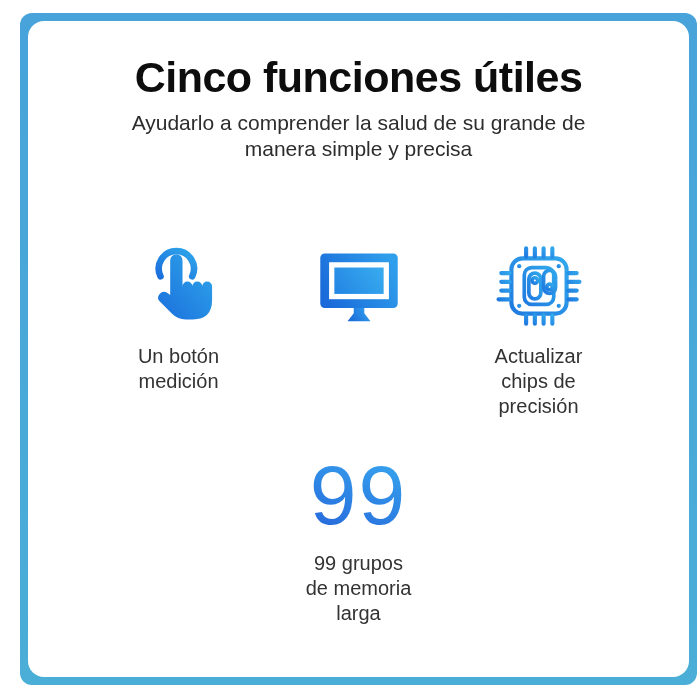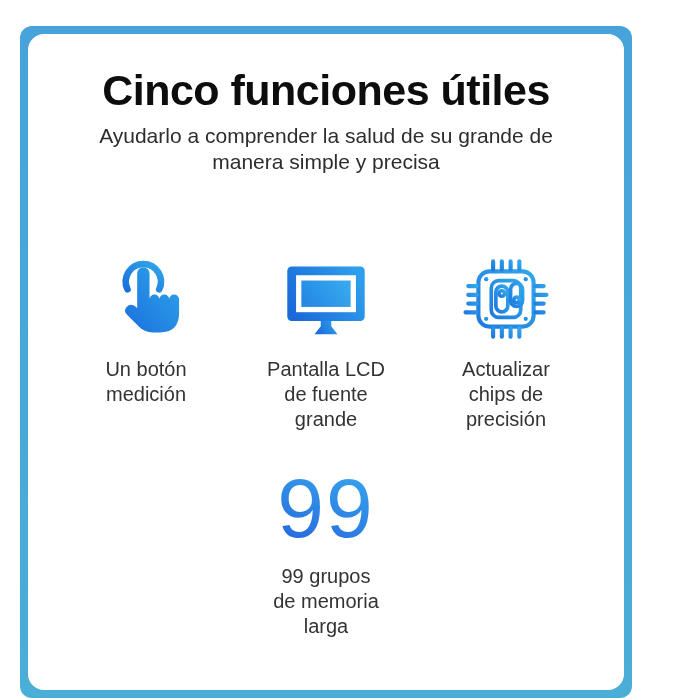--- a/index.html
+++ b/index.html
@@ -3,21 +3,21 @@
 <meta charset="utf-8">
 <style>
   html,body{margin:0;padding:0;}
   body{
     width:700px;height:700px;background:#ffffff;overflow:hidden;
     font-family:"Liberation Sans","DejaVu Sans",sans-serif;
     -webkit-font-smoothing:antialiased;
   }
   .page{position:relative;width:700px;height:700px;background:#fff;}
   .frame{
-    position:absolute;left:20px;top:26px;width:612px;height:672px;
+    position:absolute;left:20px;top:13px;width:677px;height:672px;
     background:linear-gradient(180deg,#47a3da 0%,#4aaed7 100%);
     border-radius:12px;padding:8px;box-sizing:border-box;
   }
   .card{
     width:100%;height:100%;background:#ffffff;border-radius:16px;
     box-sizing:border-box;text-align:center;overflow:hidden;
   }
   .title{
     margin-top:32px;font-size:43px;font-weight:bold;color:#0d0d0d;
     letter-spacing:-0.5px;line-height:1.12;
@@ -90,23 +90,20 @@
                   <stop offset="0" stop-color="#2488e4"></stop>
                     <stop offset="1" stop-color="#37a9ee"></stop>
                 </linearGradient>
               </defs>
               <rect x="6" y="13" width="88" height="62" rx="5" fill="url(#gm)"></rect>
               <rect x="16" y="23" width="68" height="42" fill="#ffffff"></rect>
               <rect x="22" y="29" width="56" height="30" fill="url(#gm2)"></rect>
               <path d="M44,75 h12 v6 l7,9 H37 l7,-9 z" fill="url(#gm)"></path>
             </svg>
           </div>
-          <div class="feature-label">Pantalla LCD
-de fuente
-grande</div>
         </div>
 
         <div class="col">
           <div class="icon-box">
             <svg viewBox="0 0 100 100" width="92" height="92">
               <defs>
                 <linearGradient id="gc" x1="0" y1="1" x2="1" y2="0">
                   <stop offset="0" stop-color="#1f7ae0"></stop>
                     <stop offset="1" stop-color="#31a8ec"></stop>
                 </linearGradient>

